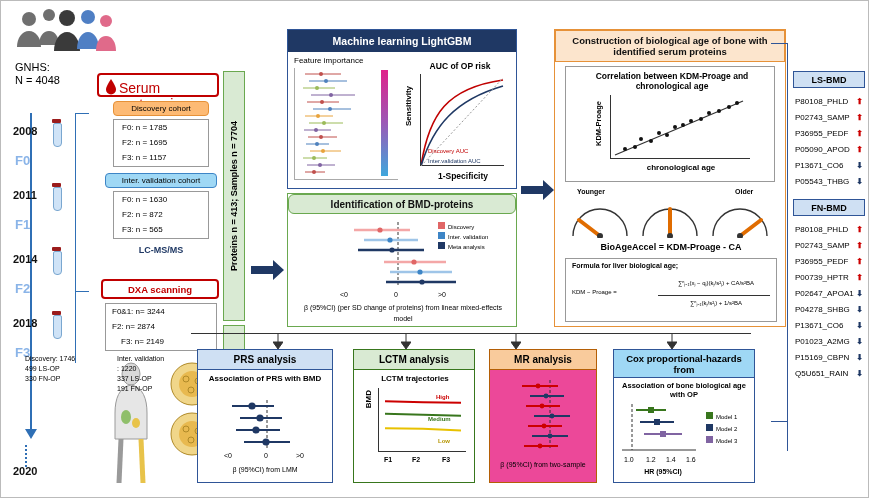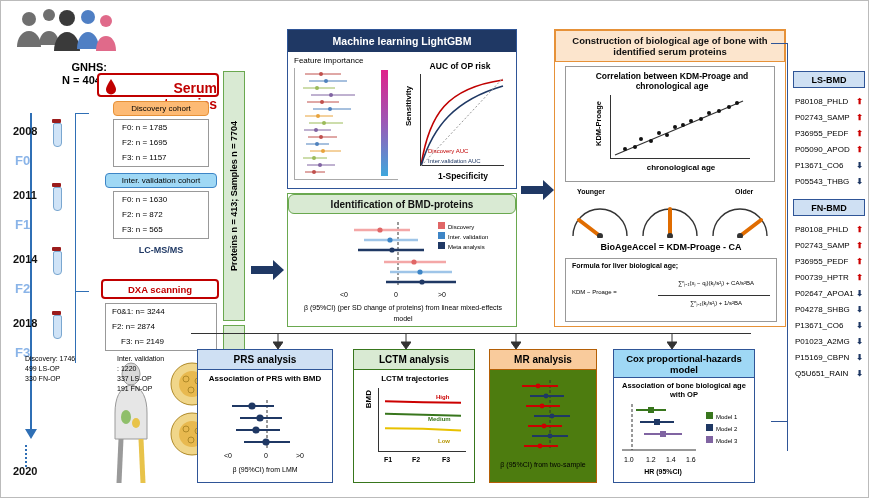--- a/index.html
+++ b/index.html
@@ -1,19 +1,19 @@
 <!DOCTYPE html>
 <html><head>
 <meta charset="utf-8">
 <style>
   html,body{margin:0;padding:0;}
   body{width:869px;height:498px;background:#ffffff;font-family:"Liberation Sans",sans-serif;overflow:hidden;}
   #root{position:relative;width:869px;height:498px;border:1px solid #bbb;box-sizing:border-box;}
   .abs{position:absolute;box-sizing:border-box;}
-  .ttl{font-weight:bold;text-align:right;}
+  .ttl{font-weight:normal;text-align:left;}
   .ctr{display:flex;align-items:center;justify-content:center;text-align:center;}
   .box{border:1px solid #555;}
   .rb{border-radius:4px;}
   .small{font-size:8px;}
   .tiny{font-size:7px;}
   .xtiny{font-size:6px;}
 
   
   .yearlbl{font-weight:bold;font-size:11px;color:#111;}
   .flbl{font-weight:bold;font-size:13px;color:#8ab4e8;}
@@ -421,21 +421,21 @@
       </svg>
     </div>
     <div class="abs xtiny" style="left:82px;top:44px;color:#cc0000;font-weight:bold;">High</div>
     <div class="abs xtiny" style="left:74px;top:66px;color:#38761d;font-weight:bold;">Medium</div>
     <div class="abs xtiny" style="left:84px;top:88px;color:#b59500;font-weight:bold;">Low</div>
     <div class="abs tiny" style="left:30px;top:106px;font-weight:bold;">F1</div>
     <div class="abs tiny" style="left:58px;top:106px;font-weight:bold;">F2</div>
     <div class="abs tiny" style="left:88px;top:106px;font-weight:bold;">F3</div>
   </div>
 
-  <div class="abs box" style="left:488px;top:348px;width:108px;height:134px;border:1px solid #b45f06;background:#4d7c0f;padding-left:20px;">
+  <div class="abs box" style="left:488px;top:348px;width:108px;height:134px;border:1px solid #b45f06;background:#ec4899;padding-left:20px;">
     <div class="abs ctr" style="left:0;top:0;width:106px;height:20px;background:#f9cb9c;border-bottom:1px solid #b45f06;font-size:10px;font-weight:bold;">MR analysis</div>
     <div class="abs" style="left:10px;top:28px;width:88px;height:72px;">
       <svg width="88" height="72" viewBox="0 0 88 72">
         <line x1="50" y1="2" x2="50" y2="70" stroke="#333" stroke-dasharray="3,2"></line>
         <g stroke-width="2">
           <line x1="22" y1="8" x2="58" y2="8" stroke="#cc0000"></line>
             <circle cx="38" cy="8" r="2.4" fill="#cc0000"></circle>
           <line x1="30" y1="18" x2="64" y2="18" stroke="#1f3864"></line>
             <circle cx="46" cy="18" r="2.4" fill="#1f3864"></circle>
           <line x1="26" y1="28" x2="60" y2="28" stroke="#cc0000"></line>
@@ -448,21 +448,21 @@
             <circle cx="50" cy="58" r="2.4" fill="#1f3864"></circle>
           <line x1="24" y1="68" x2="58" y2="68" stroke="#cc0000"></line>
             <circle cx="40" cy="68" r="2.4" fill="#cc0000"></circle>
         </g>
       </svg>
     </div>
     <div class="abs ctr tiny" style="left:4px;top:110px;width:98px;line-height:10px;">β (95%CI) from two-sample</div>
   </div>
 
   <div class="abs box" style="left:612px;top:348px;width:142px;height:134px;border:1px solid #2f5597;background:#fff;">
-    <div class="abs ctr" style="left:0;top:0;width:140px;height:28px;background:#9fd8f5;border-bottom:1px solid #2f5597;font-size:9.5px;font-weight:bold;line-height:11px;padding:0 3px;">Cox proportional-hazards model</div>
+    <div class="abs ctr" style="left:0;top:0;width:140px;height:28px;background:#9fd8f5;border-bottom:1px solid #2f5597;font-size:9.5px;font-weight:bold;line-height:11px;padding:0 3px;">Cox proportional-hazards from</div>
     <div class="abs ctr" style="left:6px;top:31px;width:128px;font-size:7.5px;font-weight:bold;line-height:9px;">Association of bone biological age with OP</div>
     <div class="abs" style="left:8px;top:52px;width:76px;height:56px;">
       <svg width="76" height="56" viewBox="0 0 76 56">
         <line x1="10" y1="2" x2="10" y2="48" stroke="#333" stroke-dasharray="3,2"></line>
         <g stroke-width="2">
           <line x1="14" y1="8" x2="44" y2="8" stroke="#38761d"></line>
             <rect x="26" y="5" width="6" height="6" fill="#38761d"></rect>
           <line x1="18" y1="20" x2="52" y2="20" stroke="#1f3864"></line>
             <rect x="32" y="17" width="6" height="6" fill="#1f3864"></rect>
           <line x1="22" y1="32" x2="60" y2="32" stroke="#8064a2"></line>

